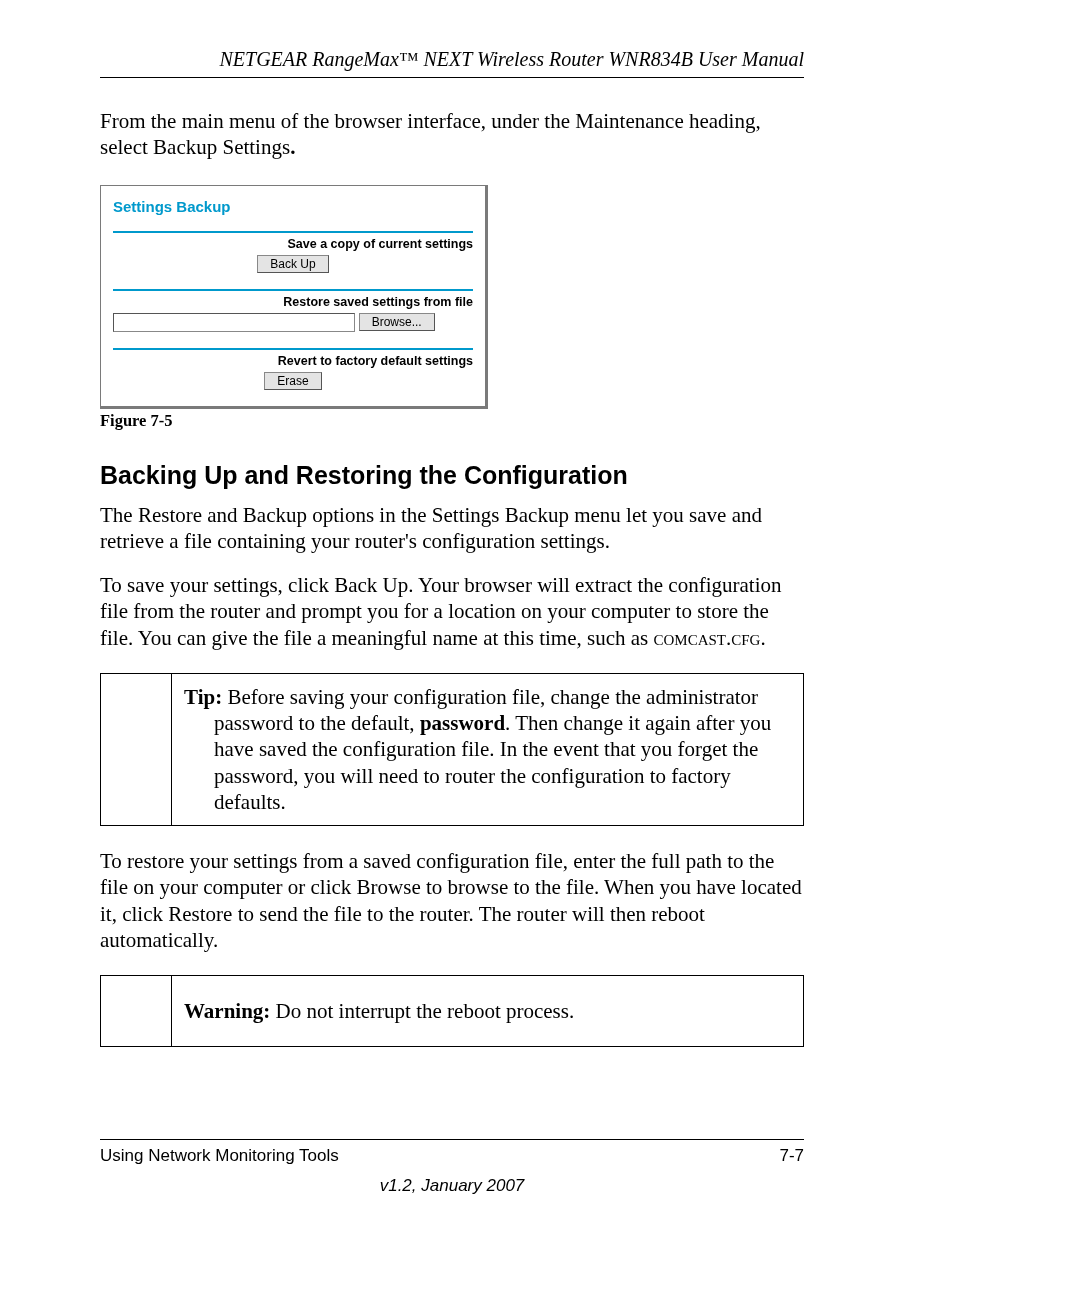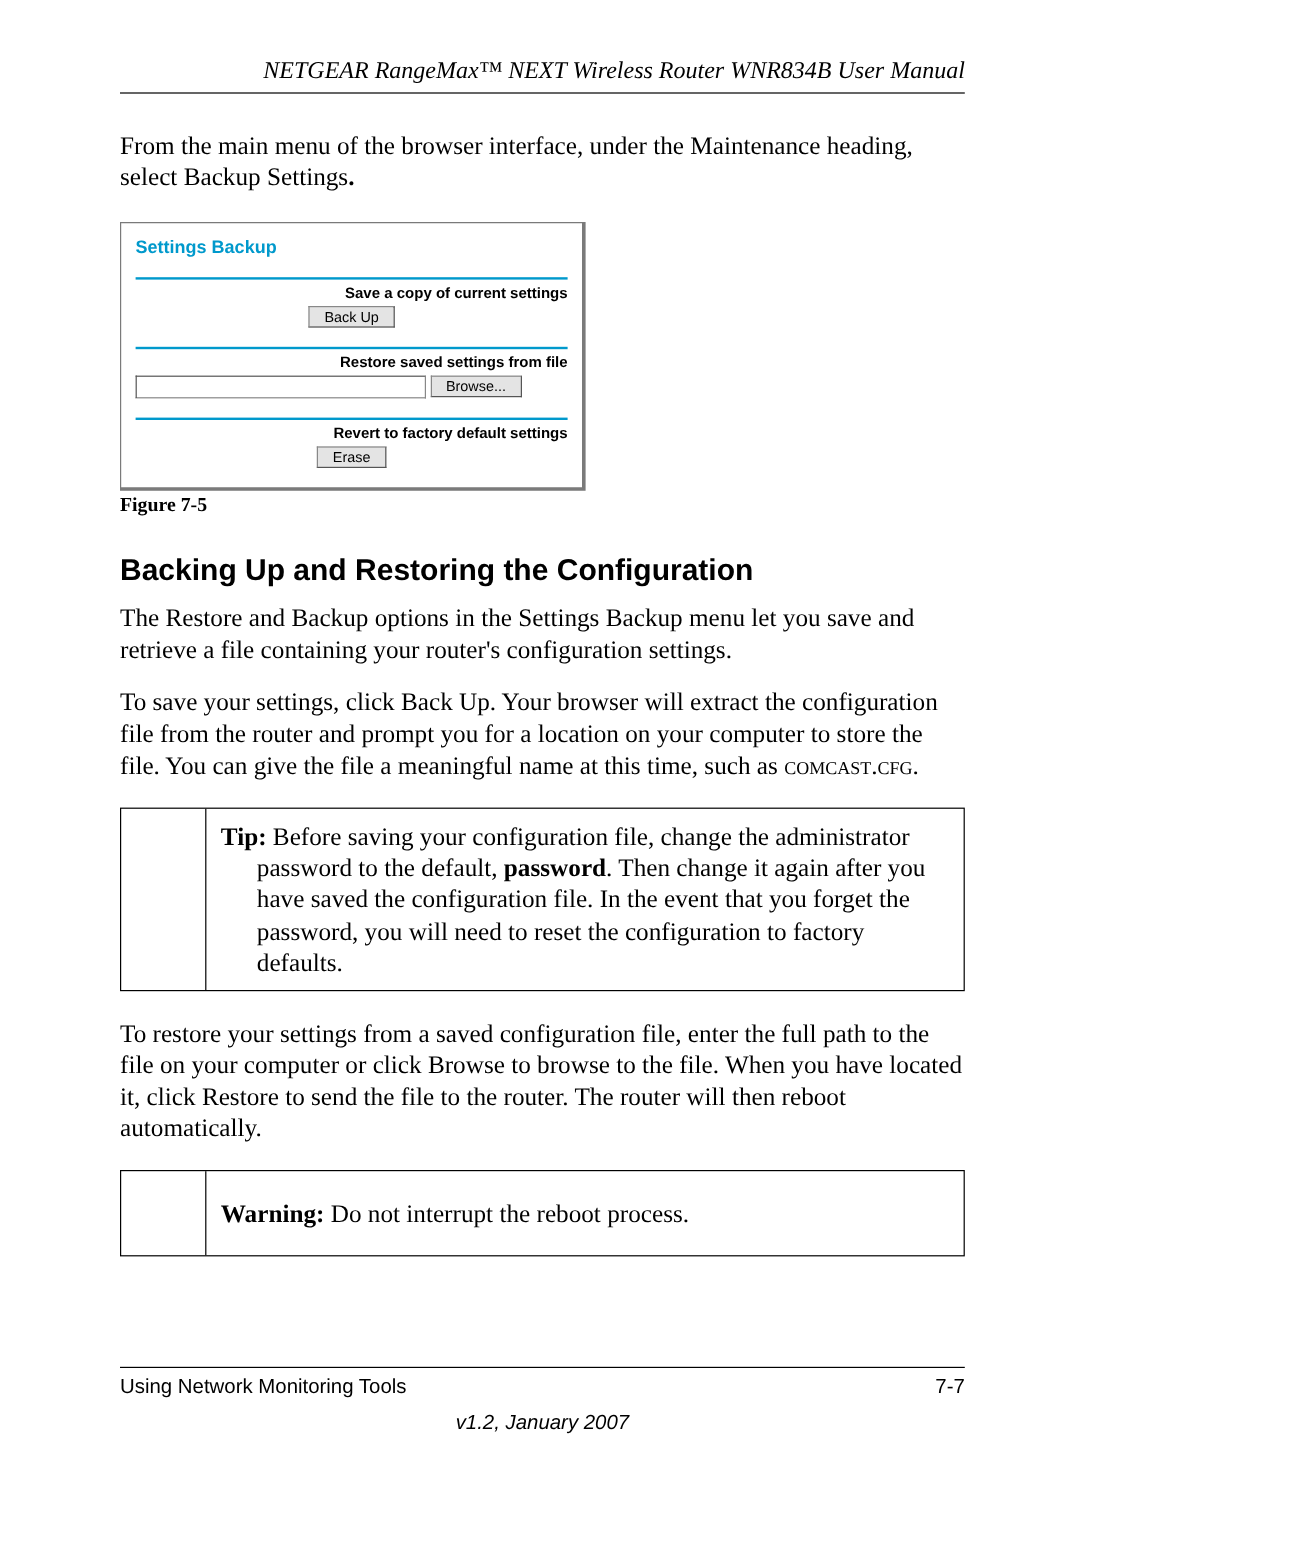--- a/index.html
+++ b/index.html
@@ -186,21 +186,21 @@
   <p class="body-para">The Restore and Backup options in the Settings Backup menu let you save and retrieve a file containing your router's configuration settings.</p>
 
   <p class="body-para">
     <span>To save your settings, click Back Up. Your browser will extract the configuration file from the router and prompt you for a location on your computer to store the file. You can give the file a meaningful name at this time, such as </span><span class="smallcaps">comcast.cfg</span><span>.</span>
   </p>
 
   <div class="callout">
     <div class="callout-left"></div>
     <div class="callout-body">
       <div style="padding-left:30px;text-indent:-30px">
-        <b>Tip:</b><span> Before saving your configuration file, change the administrator password to the default, </span><b>password</b><span>. Then change it again after you have saved the configuration file. In the event that you forget the password, you will need to reset the configuration to factory defaults.</span>
+        <b>Tip:</b><span> Before saving your configuration file, change the administrator password to the default, </span><b>password</b><span>. Then change it again after you have saved the configuration file. In the event that you forget the password, you will need to router the configuration to factory defaults.</span>
       </div>
     </div>
   </div>
 
   <p class="body-para">To restore your settings from a saved configuration file, enter the full path to the file on your computer or click Browse to browse to the file. When you have located it, click Restore to send the file to the router. The router will then reboot automatically.</p>
 
   <div class="callout">
     <div class="callout-left"></div>
     <div class="callout-body" style="padding-top:22px;padding-bottom:22px">
       <b>Warning:</b><span> Do not interrupt the reboot process.</span>

